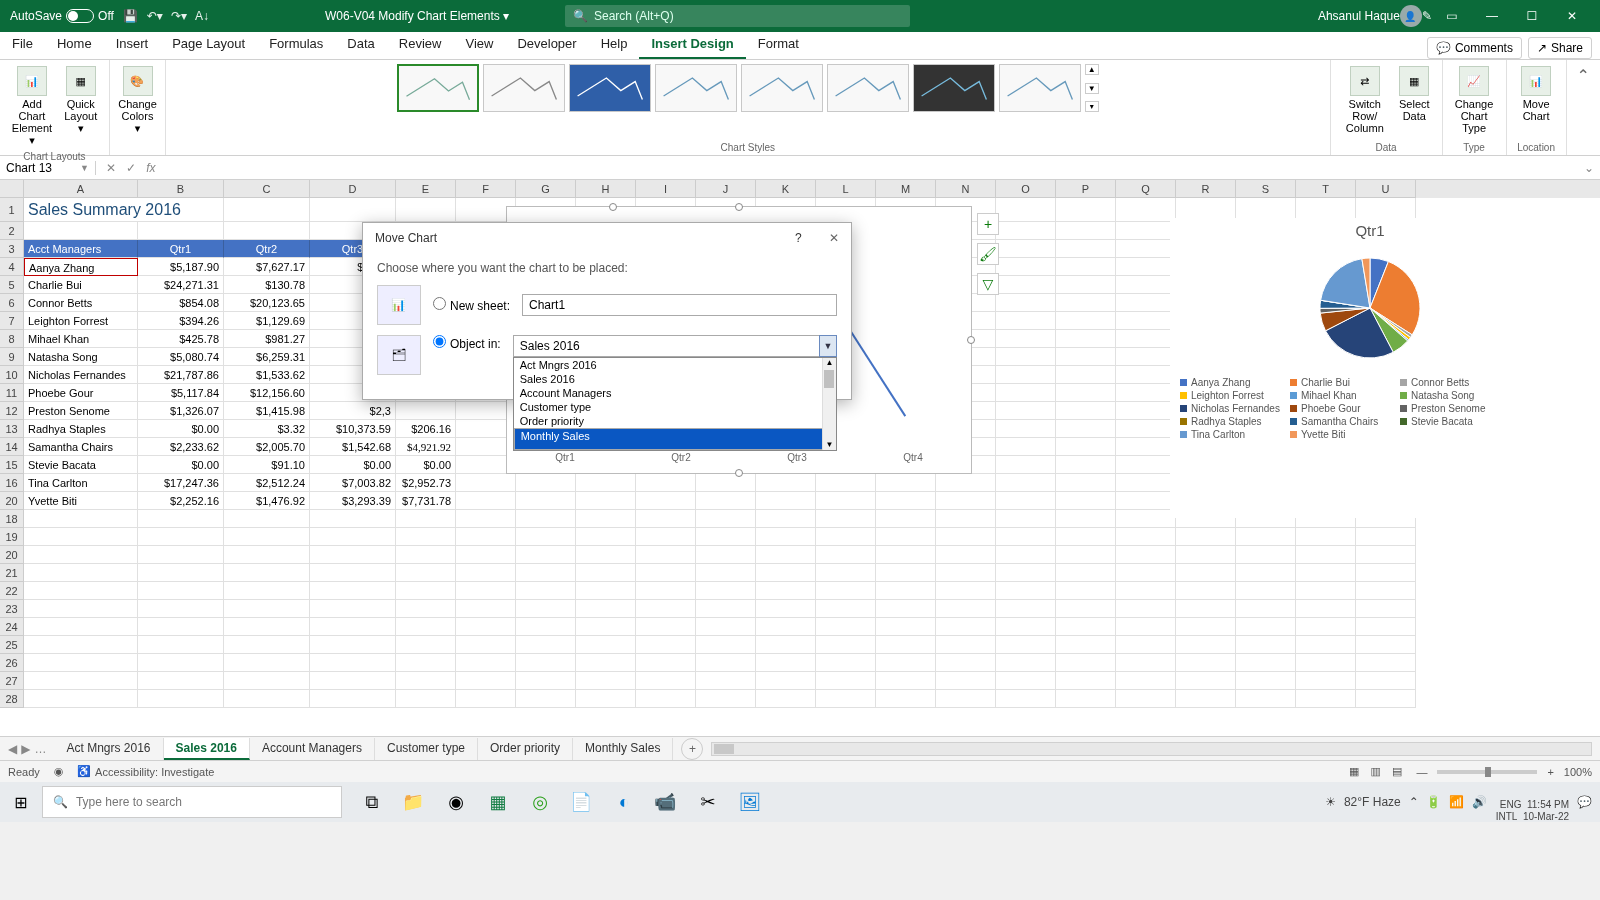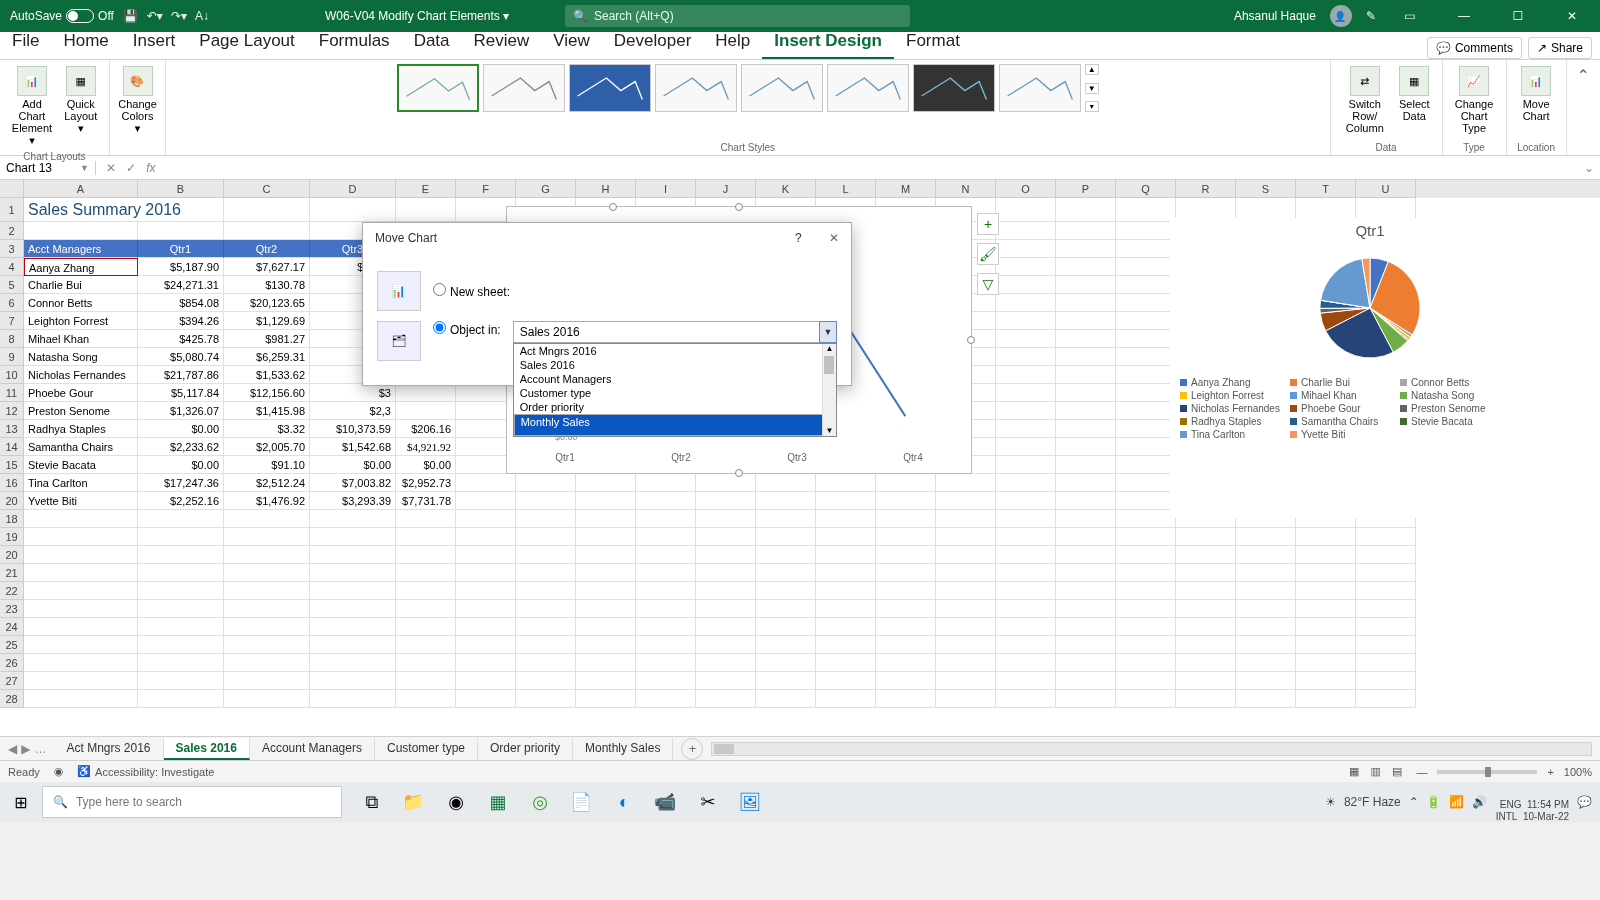--- a/index.html
+++ b/index.html
@@ -5,25 +5,25 @@
 * { margin: 0; padding: 0; box-sizing: border-box; font-family: "Segoe UI", Arial, sans-serif; }
 body { background: #f0f0f0; overflow: hidden; width: 1600px; height: 900px; }
 .titlebar { background: #0b6b3a; height: 32px; display: flex; align-items: center; color: #fff; font-size: 12px; }
 .titlebar .autosave { margin-left: 10px; display: flex; align-items: center; gap: 4px; }
 .titlebar .toggle { width: 28px; height: 14px; border: 1px solid #fff; border-radius: 7px; display: inline-flex; align-items: center; padding: 1px; }
 .titlebar .toggle-knob { width: 10px; height: 10px; background: #fff; border-radius: 50%; }
 .titlebar .qat { margin-left: 10px; display: flex; gap: 8px; }
 .titlebar .qat span { opacity: .9; }
 .titlebar .doc { position: absolute; left: 325px; }
 .titlebar .search { position: absolute; left: 565px; width: 345px; height: 22px; background: rgba(255,255,255,.18); border-radius: 2px; display: flex; align-items: center; padding: 0 8px; gap: 6px; color: #dfe; }
-.titlebar .right { margin-left: auto; display: flex; align-items: center; gap: 14px; margin-right: 8px; }
+.titlebar .right { margin-left: auto; display: flex; align-items: center; margin-right: 8px; }
 .titlebar .avatar { width: 22px; height: 22px; border-radius: 50%; background: #9aa; display: inline-flex; align-items: center; justify-content: center; font-size: 10px; color: #333; }
 .titlebar .winbtn { width: 40px; height: 32px; display: inline-flex; align-items: center; justify-content: center; }
 .ribbon-tabs { background: #fff; height: 28px; display: flex; align-items: flex-end; border-bottom: 1px solid #d0d0d0; position: relative; }
-.ribbon-tabs .tab { padding: 6px 12px; font-size: 17px; color: #222; cursor: pointer; }
+.ribbon-tabs .tab { padding: 6px 12px; font-size: 13px; color: #222; cursor: pointer; }
 .ribbon-tabs .tab.active { color: #0b6b3a; border-bottom: 2px solid #0b6b3a; font-weight: 600; }
 .ribbon-tabs .right { position: absolute; right: 8px; display: flex; gap: 6px; }
 .ribbon-tabs .right .pill { border: 1px solid #d0d0d0; padding: 3px 8px; font-size: 12px; border-radius: 3px; display: flex; gap: 4px; align-items: center; }
 .ribbon { background: #fff; height: 96px; display: flex; border-bottom: 1px solid #d0d0d0; }
 .ribbon .group { border-right: 1px solid #e0e0e0; padding: 4px 8px 2px; display: flex; flex-direction: column; align-items: center; justify-content: space-between; }
 .ribbon .group-label { font-size: 10px; color: #666; text-align: center; padding-top: 2px; }
 .ribbon .bigbtn { display: flex; flex-direction: column; align-items: center; font-size: 11px; gap: 2px; padding: 2px 4px; cursor: pointer; }
 .ribbon .bigbtn .ico { width: 30px; height: 30px; background: #e8f0e8; border: 1px solid #c0d0c0; display: flex; align-items: center; justify-content: center; }
 .ribbon .styles { display: flex; gap: 4px; }
 .ribbon .style-thumb { width: 82px; height: 48px; border: 1px solid #c8c8c8; background: #f8f8f8; position: relative; cursor: pointer; }
@@ -1088,23 +1088,25 @@
 
   <div class="dialog">
     <div class="dlg-title">
       <span>Move Chart</span>
       <span>
         <span style="margin-right:24px;cursor:pointer">?</span>
         <span class="x">✕</span>
       </span>
     </div>
     <div class="dlg-body">
+      <div style="color:#555;margin-bottom:8px">Choose where you want the chart to be placed:</div>
       <div class="opt-row">
         <div class="opt-icon">📊</div>
         <label><input type="radio" name="mc" style=""><span>New sheet:</span></label>
+        <input class="txt" value="Chart1" style="">
       </div>
       <div class="opt-row" style="align-items:flex-start">
         <div class="opt-icon">🗂</div>
         <label><input type="radio" name="mc" checked="" style=""><span>Object in:</span></label>
         <div class="combo">
           <div class="sel">Sales 2016</div>
           <div class="arrow">▼</div>
           <div class="dropdown" id="dlg-dd">
             <div class="dd-item">Act Mngrs 2016</div>
               <div class="dd-item">Sales 2016</div>

